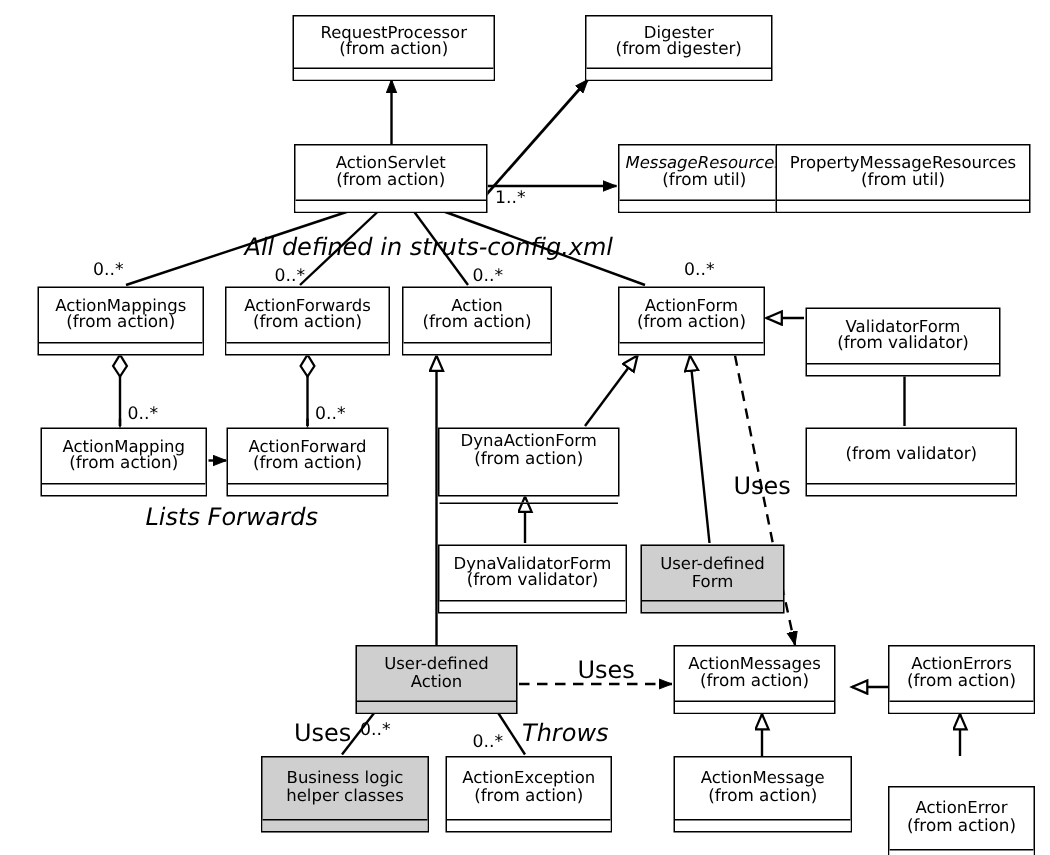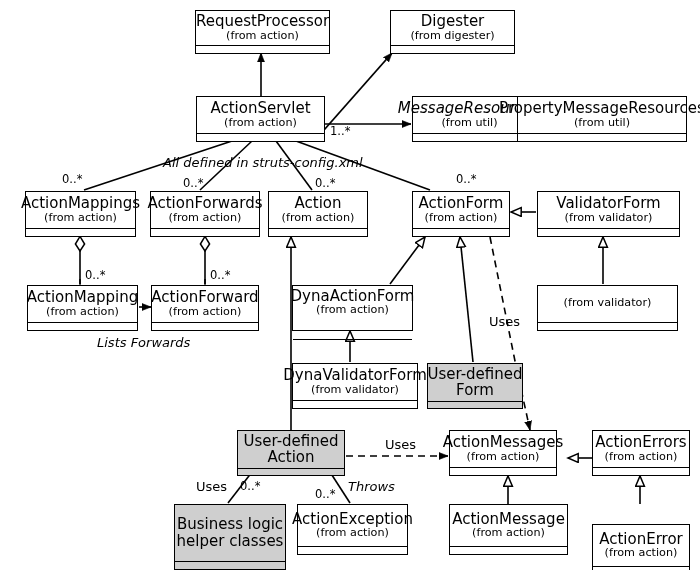--- a/index.html
+++ b/index.html
@@ -36,40 +36,40 @@
   .uml-head {
     flex: 1 1 auto;
     display: flex;
     flex-direction: column;
     align-items: center;
     justify-content: center;
     padding: 2px 3px 3px 3px;
     line-height: 1.08;
   }
   .uml-name {
-    font-size: 15px;
+    font-size: 11px;
     color: #000;
     text-align: center;
     white-space: nowrap;
   }
   .uml-name.italic { font-style: italic; }
   .uml-pkg {
     font-size: 11.2px;
     color: #000;
     text-align: center;
     white-space: nowrap;
   }
   .uml-attr {
     height: 7px;
     border-top: 1.6px solid #000;
     background: inherit;
   }
   .edge-label {
     position: absolute;
-    font-size: 13px;
+    font-size: 16px;
     color: #000;
     white-space: nowrap;
     z-index: 3;
     background: transparent;
   }
   .edge-label.italic { font-style: italic; }
   .mult {
     position: absolute;
     font-size: 11.5px;
     color: #000;
@@ -214,21 +214,21 @@
   </div>
 
   <div class="umlclass" style="left:412px; top:191px; width:98px; height:46px;">
     <div class="uml-head">
       <div class="uml-name">ActionForm</div>
       <div class="uml-pkg">(from action)</div>
     </div>
     <div class="uml-attr"></div>
   </div>
 
-  <div class="umlclass" style="left:537px; top:191px; width:143px; height:46px;">
+  <div class="umlclass" style="left:537px; top:205px; width:130px; height:46px;">
     <div class="uml-head">
       <div class="uml-name">ValidatorForm</div>
       <div class="uml-pkg">(from validator)</div>
     </div>
     <div class="uml-attr"></div>
   </div>
 
   <div class="umlclass" style="left:27px; top:285px; width:111px; height:46px;">
     <div class="uml-head">
       <div class="uml-name">ActionMapping</div>
@@ -293,21 +293,21 @@
   </div>
 
   <div class="umlclass" style="left:592px; top:430px; width:98px; height:46px;">
     <div class="uml-head">
       <div class="uml-name">ActionErrors</div>
       <div class="uml-pkg">(from action)</div>
     </div>
     <div class="uml-attr"></div>
   </div>
 
-  <div class="umlclass shaded" style="left:174px; top:504px; width:112px; height:66px;">
+  <div class="umlclass shaded" style="left:174px; top:504px; width:112px; height:51px;">
     <div class="uml-head">
       <div class="uml-name">Business logic</div>
       <div class="uml-name">helper classes</div>
     </div>
     <div class="uml-attr"></div>
   </div>
 
   <div class="umlclass" style="left:297px; top:504px; width:111px; height:51px;">
     <div class="uml-head">
       <div class="uml-name">ActionException</div>

